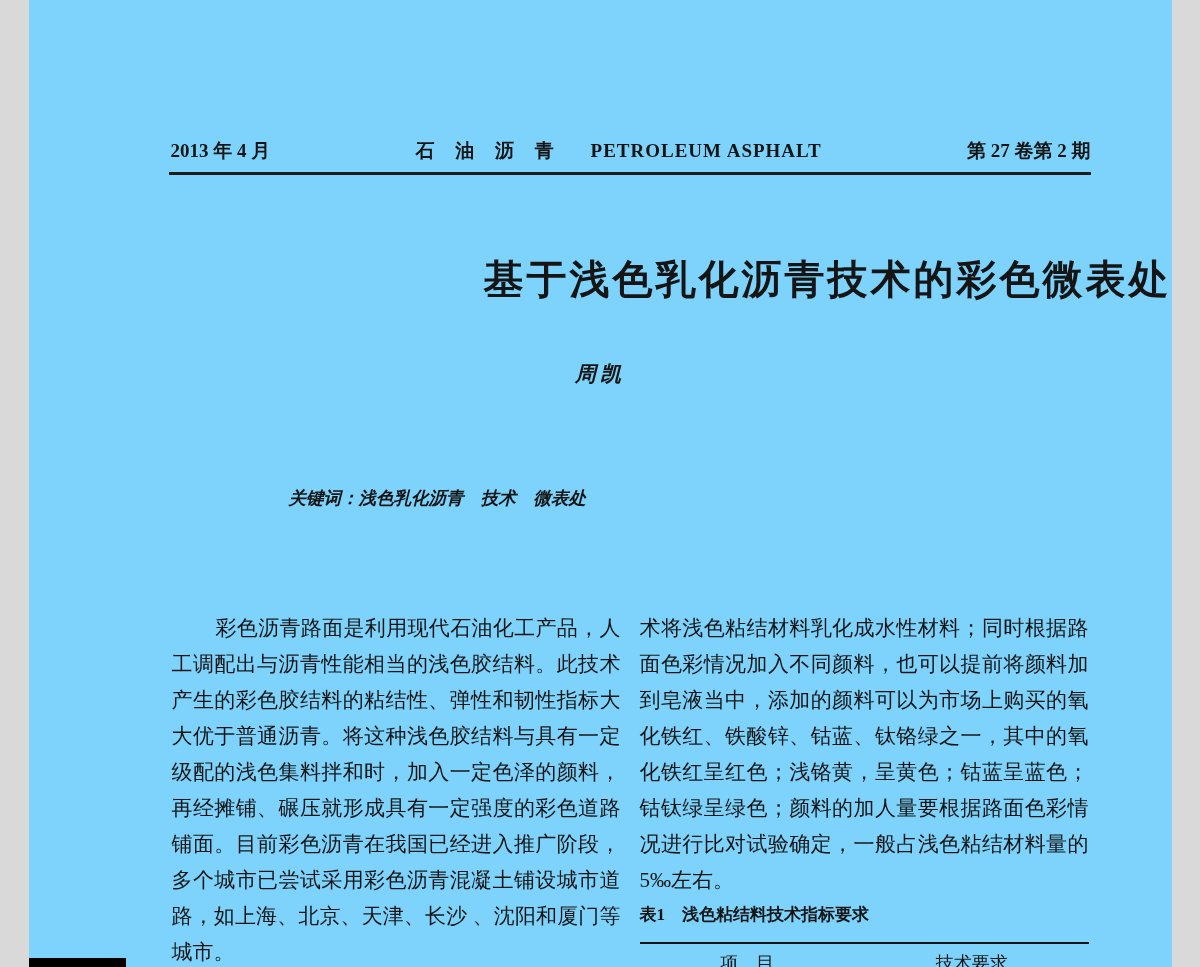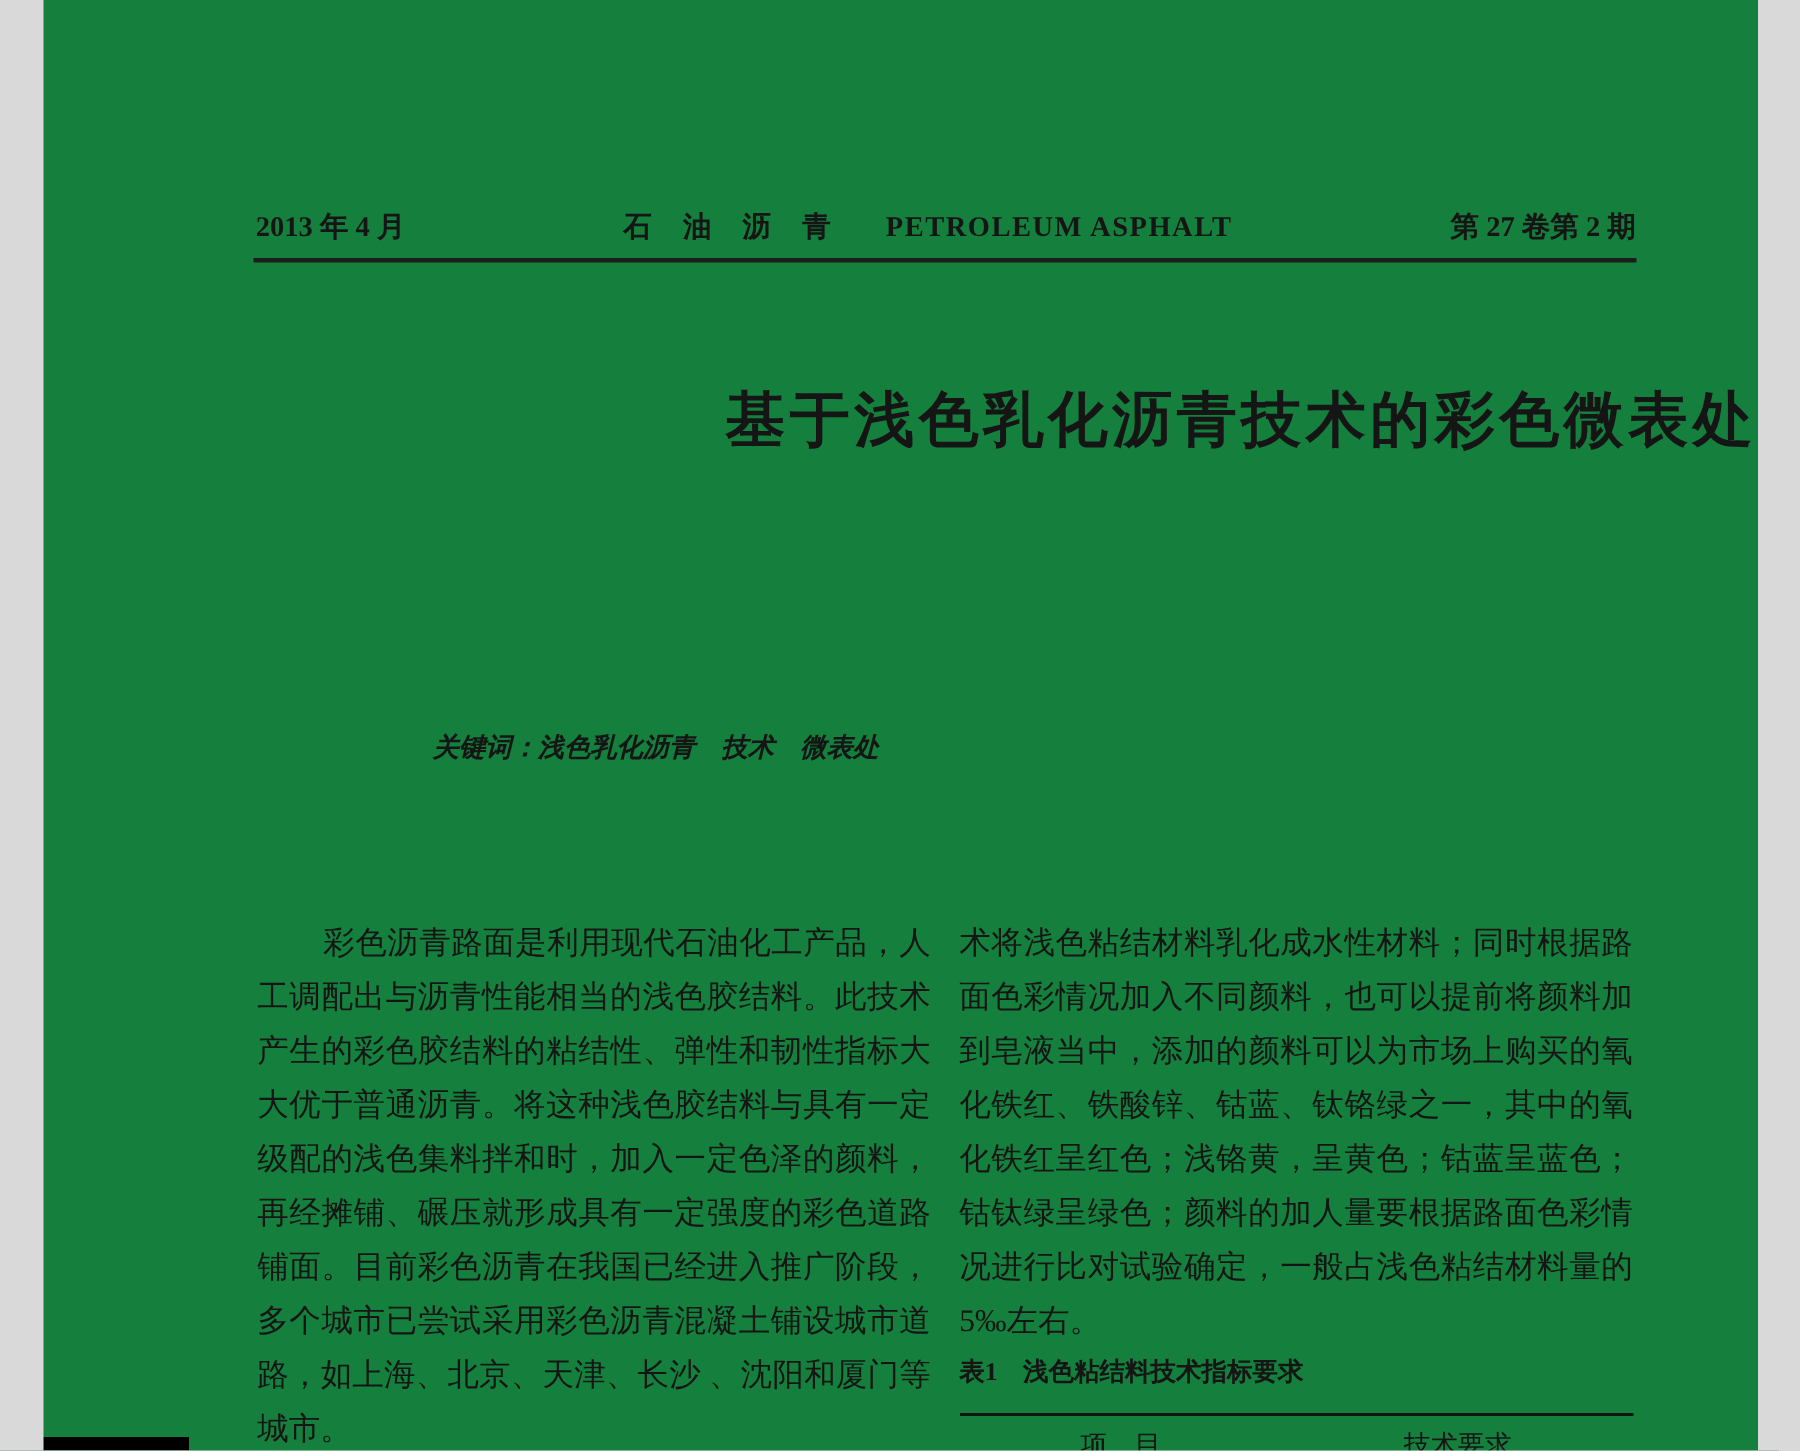--- a/index.html
+++ b/index.html
@@ -2,21 +2,21 @@
 <html><head>
 <meta charset="utf-8">
 <style>
   * { margin: 0; padding: 0; box-sizing: border-box; }
   html, body { background: #d9d9d9; }
   .page {
     position: relative;
     width: 1143px;
     height: 967px;
     margin: 0 auto;
-    background: #15803d;
+    background: #7dd3fc;
     overflow: hidden;
     color: #151515;
     font-family: "Liberation Serif", "DejaVu Serif", serif;
   }
   
   .header {
     position: absolute;
     top: 138px;
     left: 142px;
     width: 920px;
@@ -130,20 +130,21 @@
       <span class="journal-cn">石 油 沥 青</span>
       <span class="journal-en">PETROLEUM ASPHALT</span>
     </span>
     <span class="issue">第 27 卷第 2 期</span>
   </div>
 
   <div class="rule"></div>
 
   <h1 class="title">基于浅色乳化沥青技术的彩色微表处</h1>
 
+  <div class="author">周凯</div>
 
 
   <div class="abstract">
     <p class="kw"><span class="lbl">关键词：</span><span>浅色乳化沥青　技术　微表处</span></p>
   </div>
 
   <div class="col col-left">
     <p class="body-text">彩色沥青路面是利用现代石油化工产品，人工调配出与沥青性能相当的浅色胶结料。此技术产生的彩色胶结料的粘结性、弹性和韧性指标大大优于普通沥青。将这种浅色胶结料与具有一定级配的浅色集料拌和时，加入一定色泽的颜料，再经摊铺、碾压就形成具有一定强度的彩色道路铺面。目前彩色沥青在我国已经进入推广阶段，多个城市已尝试采用彩色沥青混凝土铺设城市道路，如上海、北京、天津、长沙 、沈阳和厦门等城市。</p>
   </div>
 

